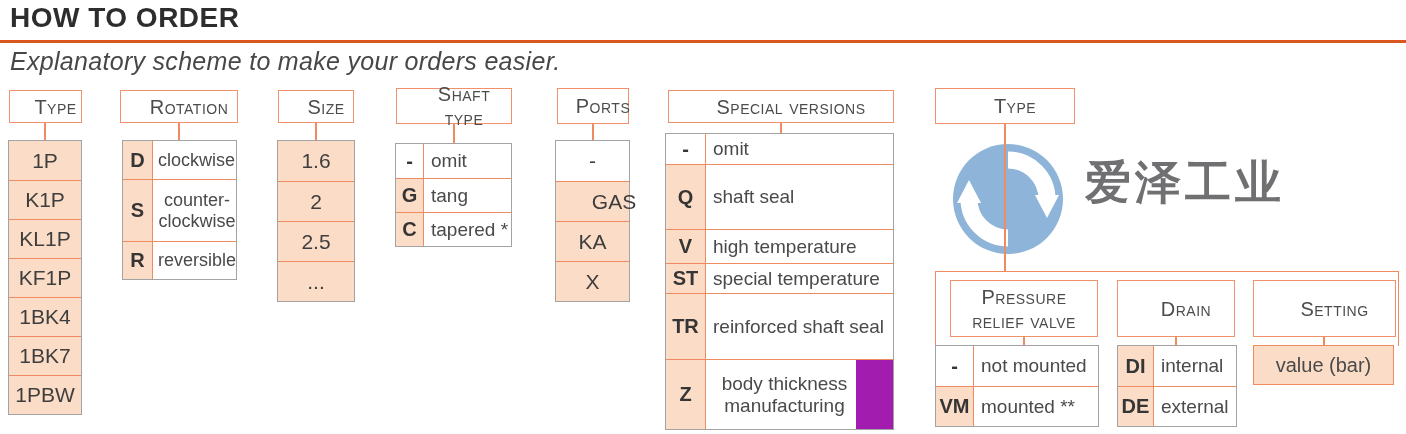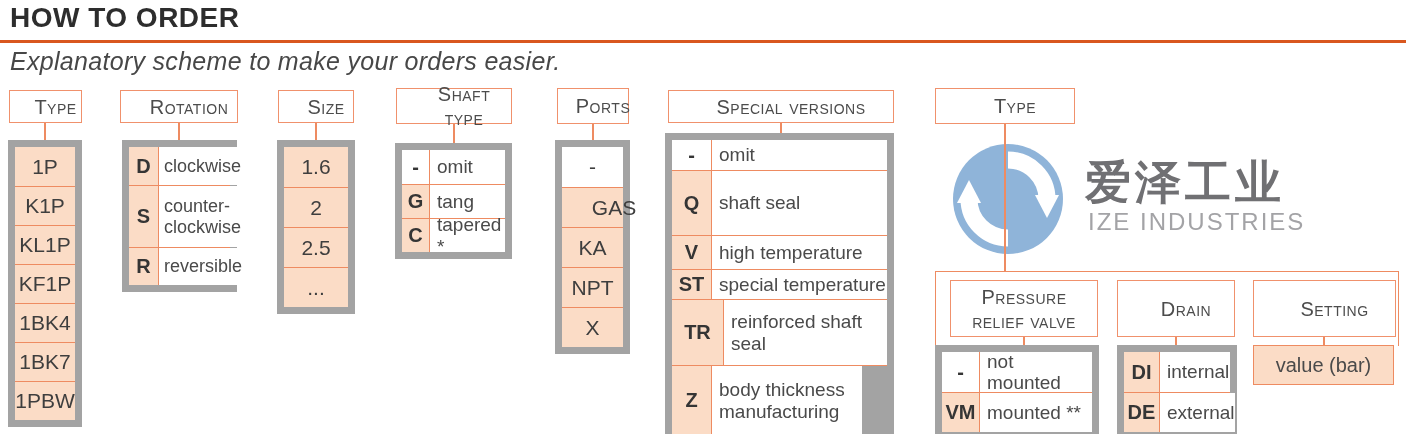--- a/index.html
+++ b/index.html
@@ -15,21 +15,21 @@
   .title-rule{ left:0; top:40px; width:1406px; height:2.5px; background:#d9571f; }
   .page-subtitle{
     left:10px; top:47px; font-size:25px; font-style:italic; color:#474747; letter-spacing:.3px;
   }
   
   .hdr{
     position:absolute; background:#fff; border:1.5px solid #f0916c; box-sizing:border-box;
     display:flex; align-items:center; justify-content:center; text-align:center;
     font-variant:small-caps; font-size:20px; color:#4c4c4c; line-height:1.2; letter-spacing:.5px;padding-left:20px;
   }
-  .tbl{ position:absolute; border:7px solid #a3a3a3; box-sizing:border-box; background:#a3a3a3; }
+  .tbl{ position:absolute; border:1px solid #a3a3a3; box-sizing:border-box; background:#a21caf;text-align:center; }
   .trow{ display:flex; border-top:1px solid #ee8b61; box-sizing:border-box; }
   .trow:first-child{ border-top:none; }
   .code{
     background:#fbdcc6; border-right:1px solid #ee8b61; box-sizing:border-box; flex:0 0 auto;
     display:flex; align-items:center; justify-content:center;
     font-size:20px; font-weight:600; color:#353535;
   }
   .code.white{ background:#fff; }
   .desc{
     flex:1 1 auto; display:flex; align-items:center; padding-left:7px; box-sizing:border-box;
@@ -66,21 +66,20 @@
   <div class="abs page-subtitle">Explanatory scheme to make your orders easier.</div>
 
   <svg class="abs" style="left:953px; top:144px;" width="110" height="110" viewBox="0 0 110 110">
     <circle cx="55" cy="55" r="55" fill="#8fb4d9"></circle>
     <path d="M55 16 A39 39 0 0 1 94 55" stroke="#ffffff" stroke-width="17" fill="none"></path>
     <polygon points="82,51 106,51 94,74" fill="#ffffff"></polygon>
     <path d="M55 94 A39 39 0 0 1 16 55" stroke="#ffffff" stroke-width="17" fill="none"></path>
     <polygon points="28,59 4,59 16,36" fill="#ffffff"></polygon>
   </svg>
   <div class="abs logo-cn">爱泽工业</div>
-  <div class="abs logo-en">IZE INDUSTRIES</div>
 
   <div class="hdr" style="left:9px; top:90px; width:73px; height:33px;">Type</div>
   <div class="stub" style="left:44px; top:123px; height:17px;"></div>
   <div class="tbl" style="left:8px; top:140px; width:74px;">
     <div class="cellrow" style="height:39px;">1P</div>
     <div class="cellrow" style="height:39px;">K1P</div>
     <div class="cellrow" style="height:39px;">KL1P</div>
     <div class="cellrow" style="height:39px;">KF1P</div>
     <div class="cellrow" style="height:39px;">1BK4</div>
     <div class="cellrow" style="height:39px;">1BK7</div>
@@ -129,21 +128,20 @@
       <div class="desc">tapered *</div>
     </div>
   </div>
 
   <div class="hdr" style="left:557px; top:88px; width:72px; height:36px;">Ports</div>
   <div class="stub" style="left:592px; top:124px; height:16px;"></div>
   <div class="tbl" style="left:555px; top:140px; width:75px;">
     <div class="cellrow white" style="height:40px;">-</div>
     <div class="cellrow" style="height:40px;padding-left:43px;">GAS</div>
     <div class="cellrow" style="height:40px;">KA</div>
-    <div class="cellrow" style="height:40px;">NPT</div>
     <div class="cellrow" style="height:40px;">X</div>
   </div>
 
   <div class="hdr" style="left:668px; top:90px; width:226px; height:33px;">Special versions</div>
   <div class="stub" style="left:780px; top:123px; height:10px;"></div>
   <div class="tbl" style="left:665px; top:133px; width:229px;">
     <div class="trow" style="height:30px;">
       <div class="code white" style="width:40px;">-</div>
       <div class="desc">omit</div>
     </div>
@@ -153,21 +151,21 @@
     </div>
     <div class="trow" style="height:34px;">
       <div class="code" style="width:40px;">V</div>
       <div class="desc">high temperature</div>
     </div>
     <div class="trow" style="height:30px;">
       <div class="code" style="width:40px;">ST</div>
       <div class="desc">special temperature</div>
     </div>
     <div class="trow" style="height:66px;">
-      <div class="code" style="width:52px;">TR</div>
+      <div class="code" style="width:40px;">TR</div>
       <div class="desc">reinforced shaft seal</div>
     </div>
     <div class="trow" style="height:70px;">
       <div class="code" style="width:40px;">Z</div>
       <div class="desc" style="max-width:150px;">body thickness manufacturing</div>
     </div>
   </div>
 
   <div class="hdr" style="left:935px; top:88px; width:140px; height:36px;">Type</div>
   <div class="stub" style="left:1004px; top:124px; height:148px;"></div>

